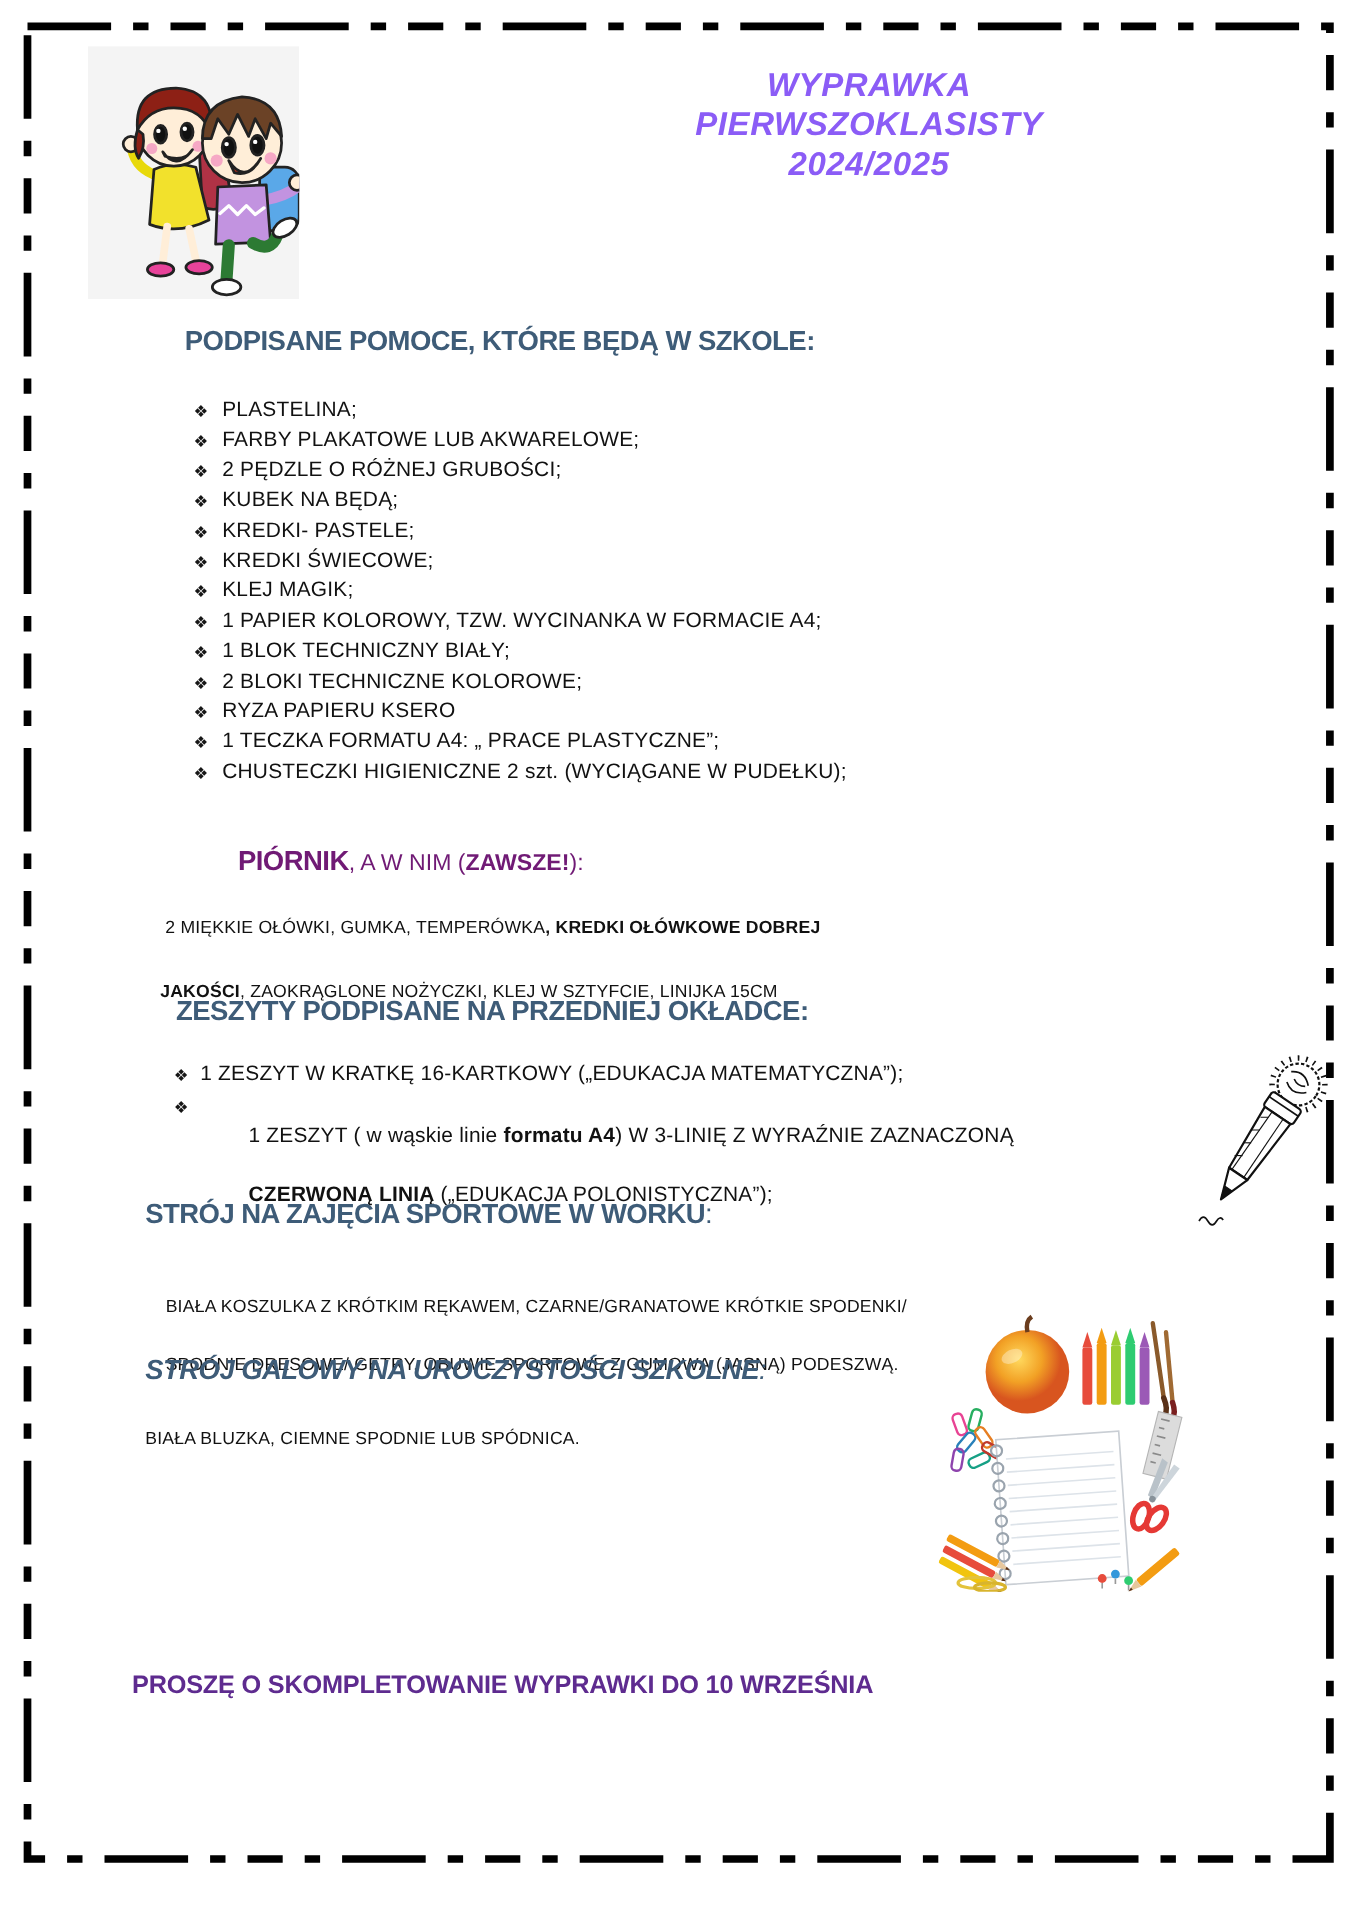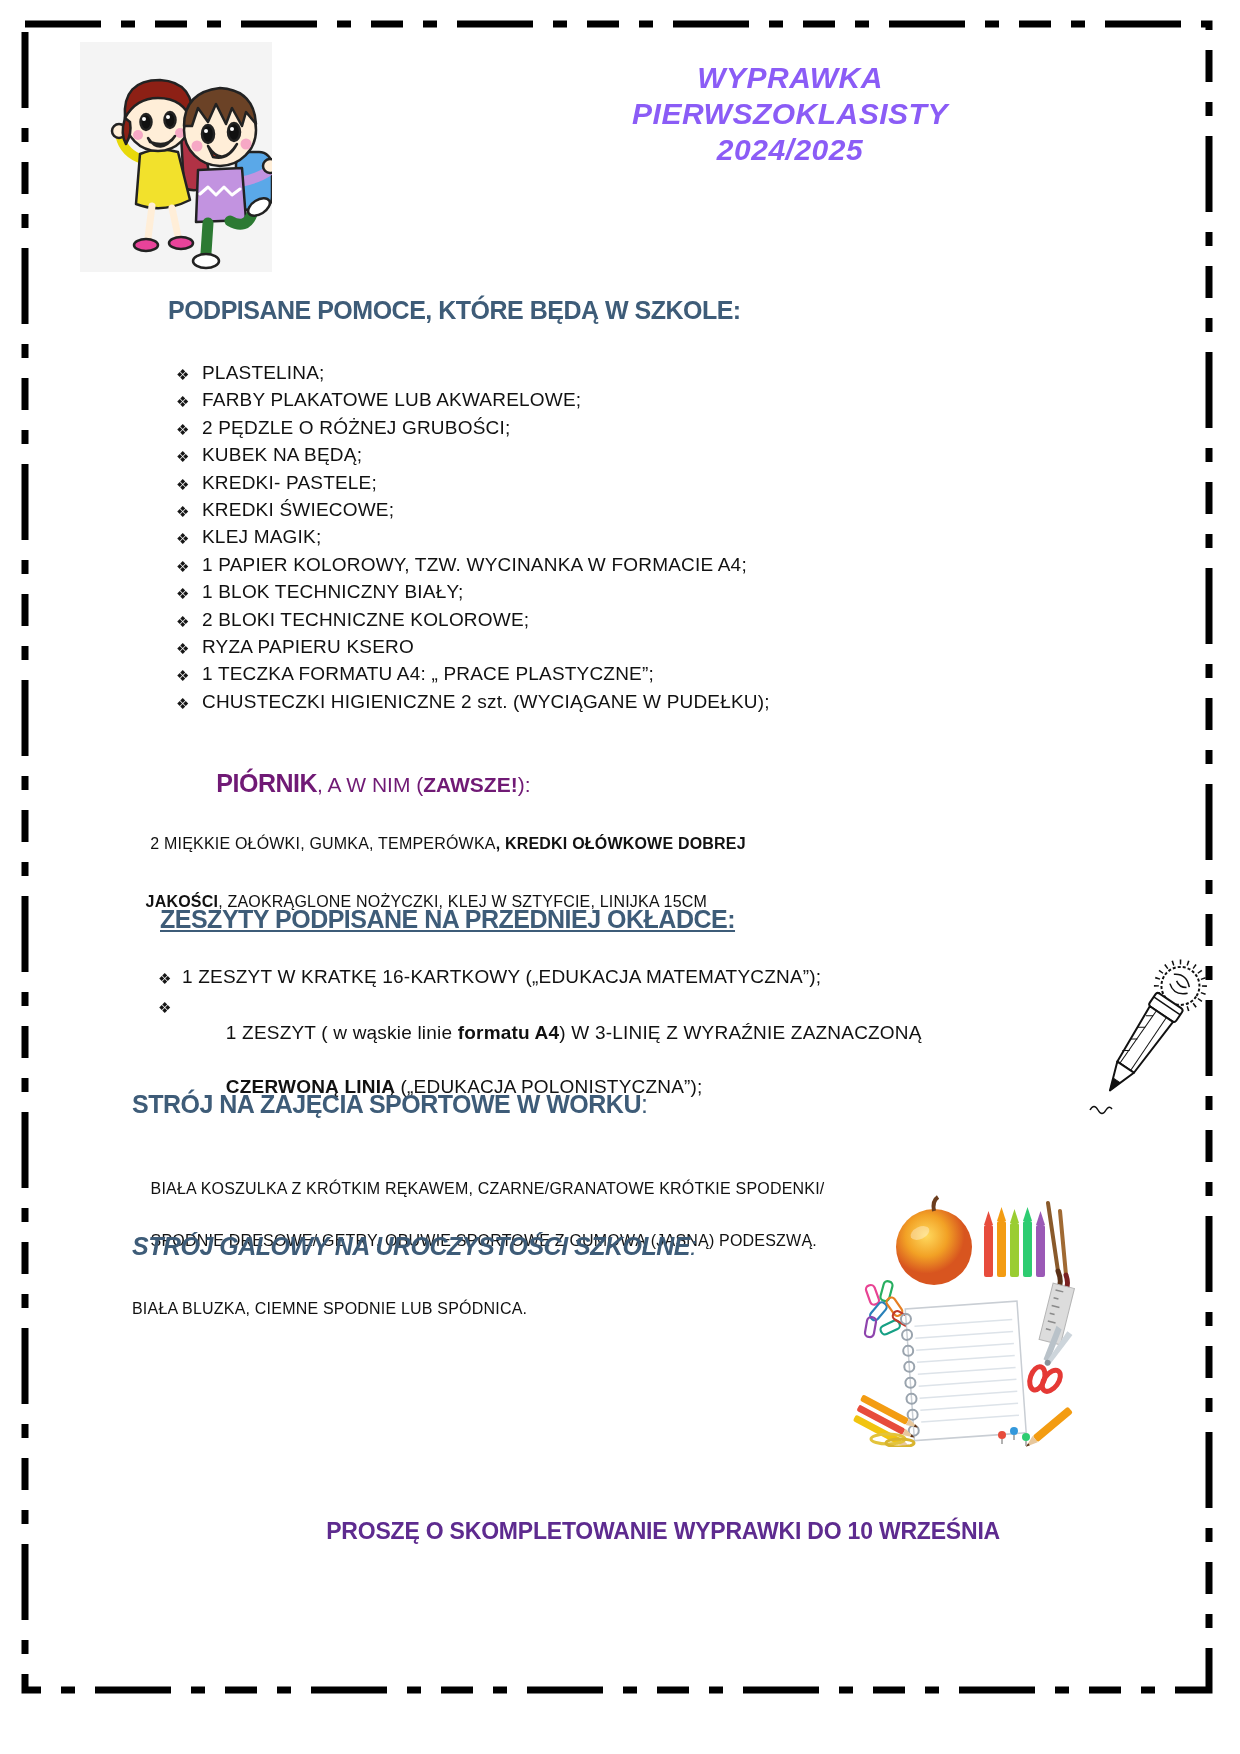--- a/index.html
+++ b/index.html
@@ -7,21 +7,21 @@
         font-family:"Liberation Sans",sans-serif;color:#111;}
   .border-svg{position:absolute;left:0;top:0;}
 
   .kids{position:absolute;left:80px;top:42px;width:192px;height:230px;}
   .title{position:absolute;left:560px;top:60px;width:460px;text-align:center;
          color:#8b5cf6;font-weight:bold;font-style:italic;font-size:30px;line-height:36px;letter-spacing:.5px;}
 
   .h{position:absolute;color:#3e5c78;font-weight:bold;font-size:25px;letter-spacing:-.5px;white-space:nowrap;}
   .h-supplies{left:168px;top:296px;text-underline-offset:5px;
               text-decoration-thickness:2px;}
-  .h-zeszyty{left:160px;top:905px;text-decoration:underline;}
+  .h-zeszyty{left:160px;top:905px;}
   .h-sport{left:132px;top:1090px;}
   .h-gala{left:132px;top:1232px;font-style:italic;}
   .colon{font-weight:normal;}
 
   .list{position:absolute;list-style:none;margin:0;padding:0;font-size:19px;letter-spacing:.2px;}
   .list li{display:flex;}
   .blt{flex:none;font-size:15px;color:#161616;padding-top:2px;}
   .supplies-list{left:176px;top:360px;line-height:25.4px;}
   .supplies-list .blt{width:26px;}
   .zeszyty-list{left:158px;top:963px;line-height:27px;}
@@ -33,21 +33,21 @@
   .pk-bold{font-weight:bold;}
 
   .para{position:absolute;margin:0;font-size:16px;line-height:26px;letter-spacing:.2px;white-space:pre-wrap;}
   .piornik-desc{left:127px;top:800px;line-height:29px;}
   .sport-desc{left:132px;top:1150px;}
   .gala-desc{left:132px;top:1296px;}
 
   .photo{position:absolute;left:852px;top:1185px;width:224px;height:262px;}
   .pencil{position:absolute;left:1086px;top:950px;width:124px;height:168px;}
 
-  .footer-note{position:absolute;left:120px;top:1518px;width:880px;text-align:right;
+  .footer-note{position:absolute;left:120px;top:1518px;width:880px;text-align:left;
                color:#5e2b8f;font-weight:bold;font-size:23px;letter-spacing:-.2px;}
   b{font-weight:bold;}
 </style>
 </head>
 <body>
 
 <div class="page">
 
   <svg class="border-svg" width="1240" height="1754" viewBox="0 0 1240 1754" aria-hidden="true">
     <rect x="25" y="24" width="1184" height="1666" fill="none" stroke="#000" stroke-width="7" stroke-dasharray="76 20 14 20 32 20 14 20"></rect>

